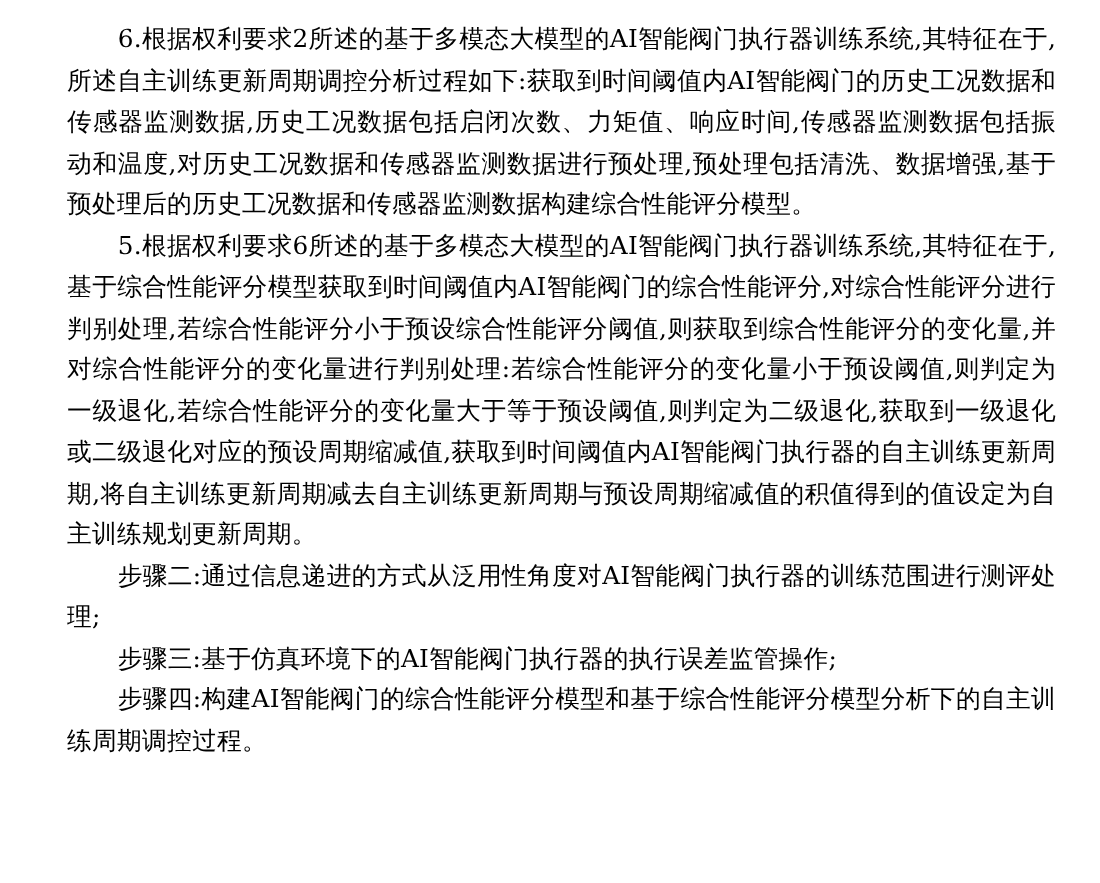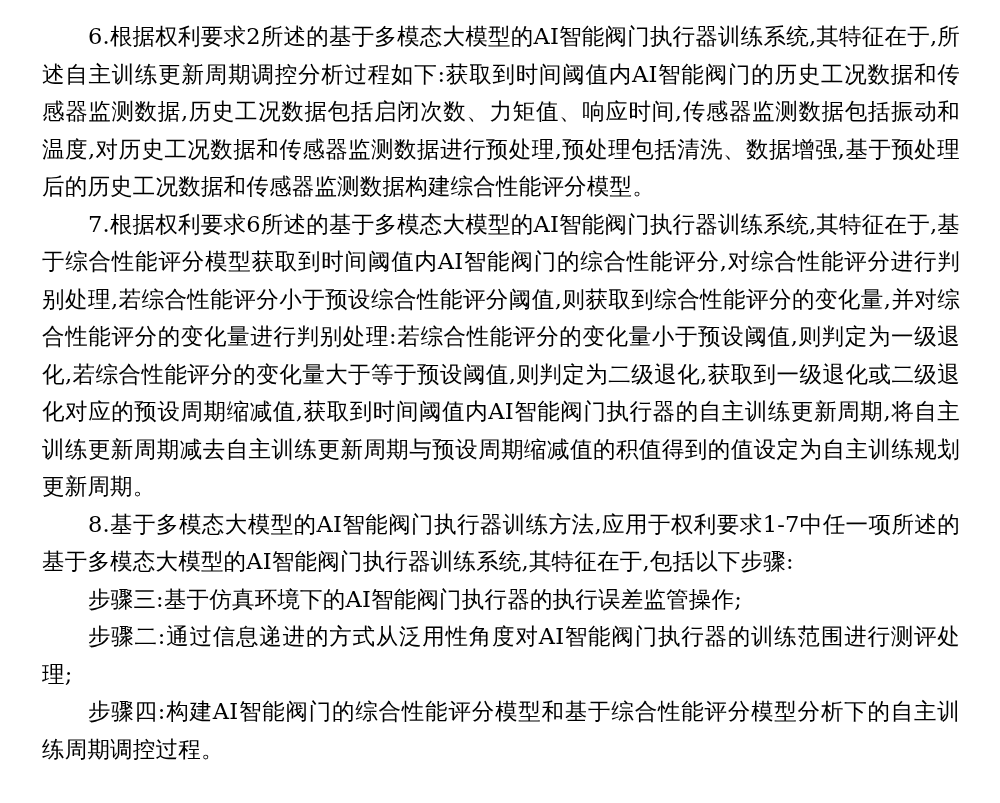--- a/index.html
+++ b/index.html
@@ -11,37 +11,36 @@
     width: 1000px;
     height: 803px;
     font-family: "DejaVu Serif", "Liberation Serif", serif;
     color: #000000;
     overflow: hidden;
   }
   .page {
     box-sizing: border-box;
     width: 1000px;
     height: 803px;
-    padding: 18px 40px 10px 42px;
+    padding: 18px 40px 10px 61px;
   }
   .para {
     font-size: 22.5px;
     line-height: 37.5px;
     text-align: justify;
     text-justify: inter-ideograph;
     margin: 0 0 0 0;
     letter-spacing: 0.2px;
   }
   .indent {
     text-indent: 46px;
   }
 </style>
 </head>
 <body>
 
 <div class="page">
   <p class="para indent">6.根据权利要求2所述的基于多模态大模型的AI智能阀门执行器训练系统,其特征在于,所述自主训练更新周期调控分析过程如下:获取到时间阈值内AI智能阀门的历史工况数据和传感器监测数据,历史工况数据包括启闭次数、力矩值、响应时间,传感器监测数据包括振动和温度,对历史工况数据和传感器监测数据进行预处理,预处理包括清洗、数据增强,基于预处理后的历史工况数据和传感器监测数据构建综合性能评分模型。</p>
-  <p class="para indent">7.根据权利要求6所述的基于多模态大模型的AI智能阀门执行器训练系统,其特征在于,基于综合性能评分模型获取到时间阈值内AI智能阀门的综合性能评分,对综合性能评分进行判别处理,若综合性能评分小于预设综合性能评分阈值,则获取到综合性能评分的变化量,并对综合性能评分的变化量进行判别处理:若综合性能评分的变化量小于预设阈值,则判定为一级退化,若综合性能评分的变化量大于等于预设阈值,则判定为二级退化,获取到一级退化或二级退化对应的预设周期缩减值,获取到时间阈值内AI智能阀门执行器的自主训练更新周期,将自主训练更新周期减去自主训练更新周期与预设周期缩减值的积值得到的值设定为自主训练规划更新周期。</p>
-  <p class="para indent">8.基于多模态大模型的AI智能阀门执行器训练方法,应用于权利要求1-7中任一项所述的基于多模态大模型的AI智能阀门执行器训练系统,其特征在于,包括以下步骤:</p>
+  <p class="para indent">5.根据权利要求6所述的基于多模态大模型的AI智能阀门执行器训练系统,其特征在于,基于综合性能评分模型获取到时间阈值内AI智能阀门的综合性能评分,对综合性能评分进行判别处理,若综合性能评分小于预设综合性能评分阈值,则获取到综合性能评分的变化量,并对综合性能评分的变化量进行判别处理:若综合性能评分的变化量小于预设阈值,则判定为一级退化,若综合性能评分的变化量大于等于预设阈值,则判定为二级退化,获取到一级退化或二级退化对应的预设周期缩减值,获取到时间阈值内AI智能阀门执行器的自主训练更新周期,将自主训练更新周期减去自主训练更新周期与预设周期缩减值的积值得到的值设定为自主训练规划更新周期。</p>
+  <p class="para indent">步骤二:通过信息递进的方式从泛用性角度对AI智能阀门执行器的训练范围进行测评处理;</p>
   <p class="para indent">步骤三:基于仿真环境下的AI智能阀门执行器的执行误差监管操作;</p>
-  <p class="para indent">步骤二:通过信息递进的方式从泛用性角度对AI智能阀门执行器的训练范围进行测评处理;</p>
   <p class="para indent">步骤四:构建AI智能阀门的综合性能评分模型和基于综合性能评分模型分析下的自主训练周期调控过程。</p>
 </div>
 
 </body></html>

